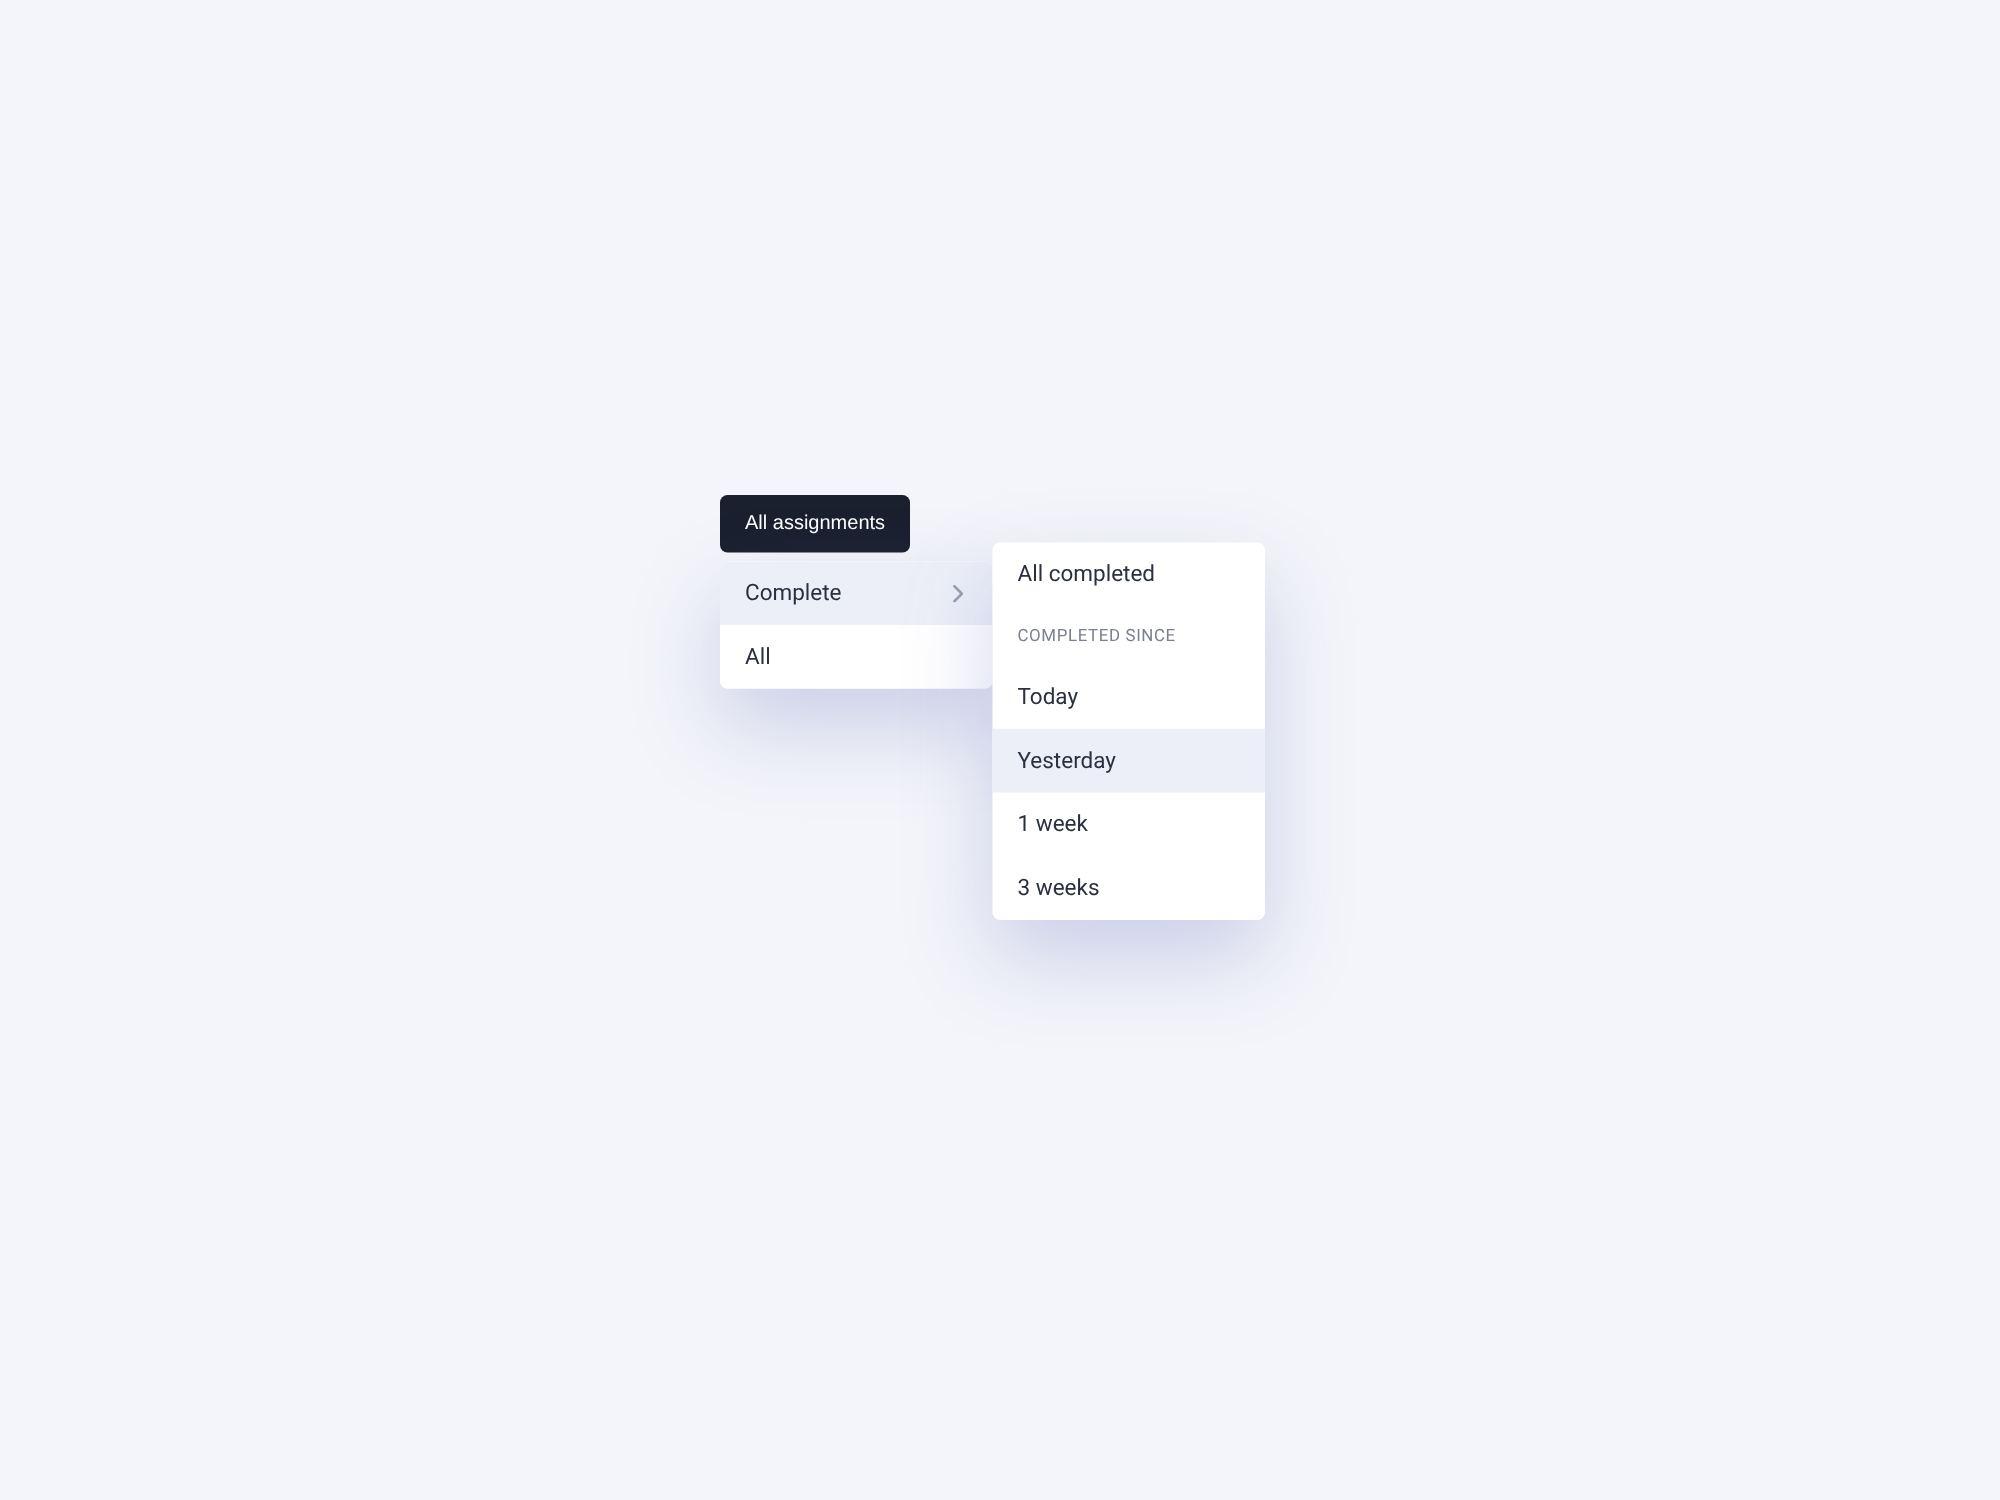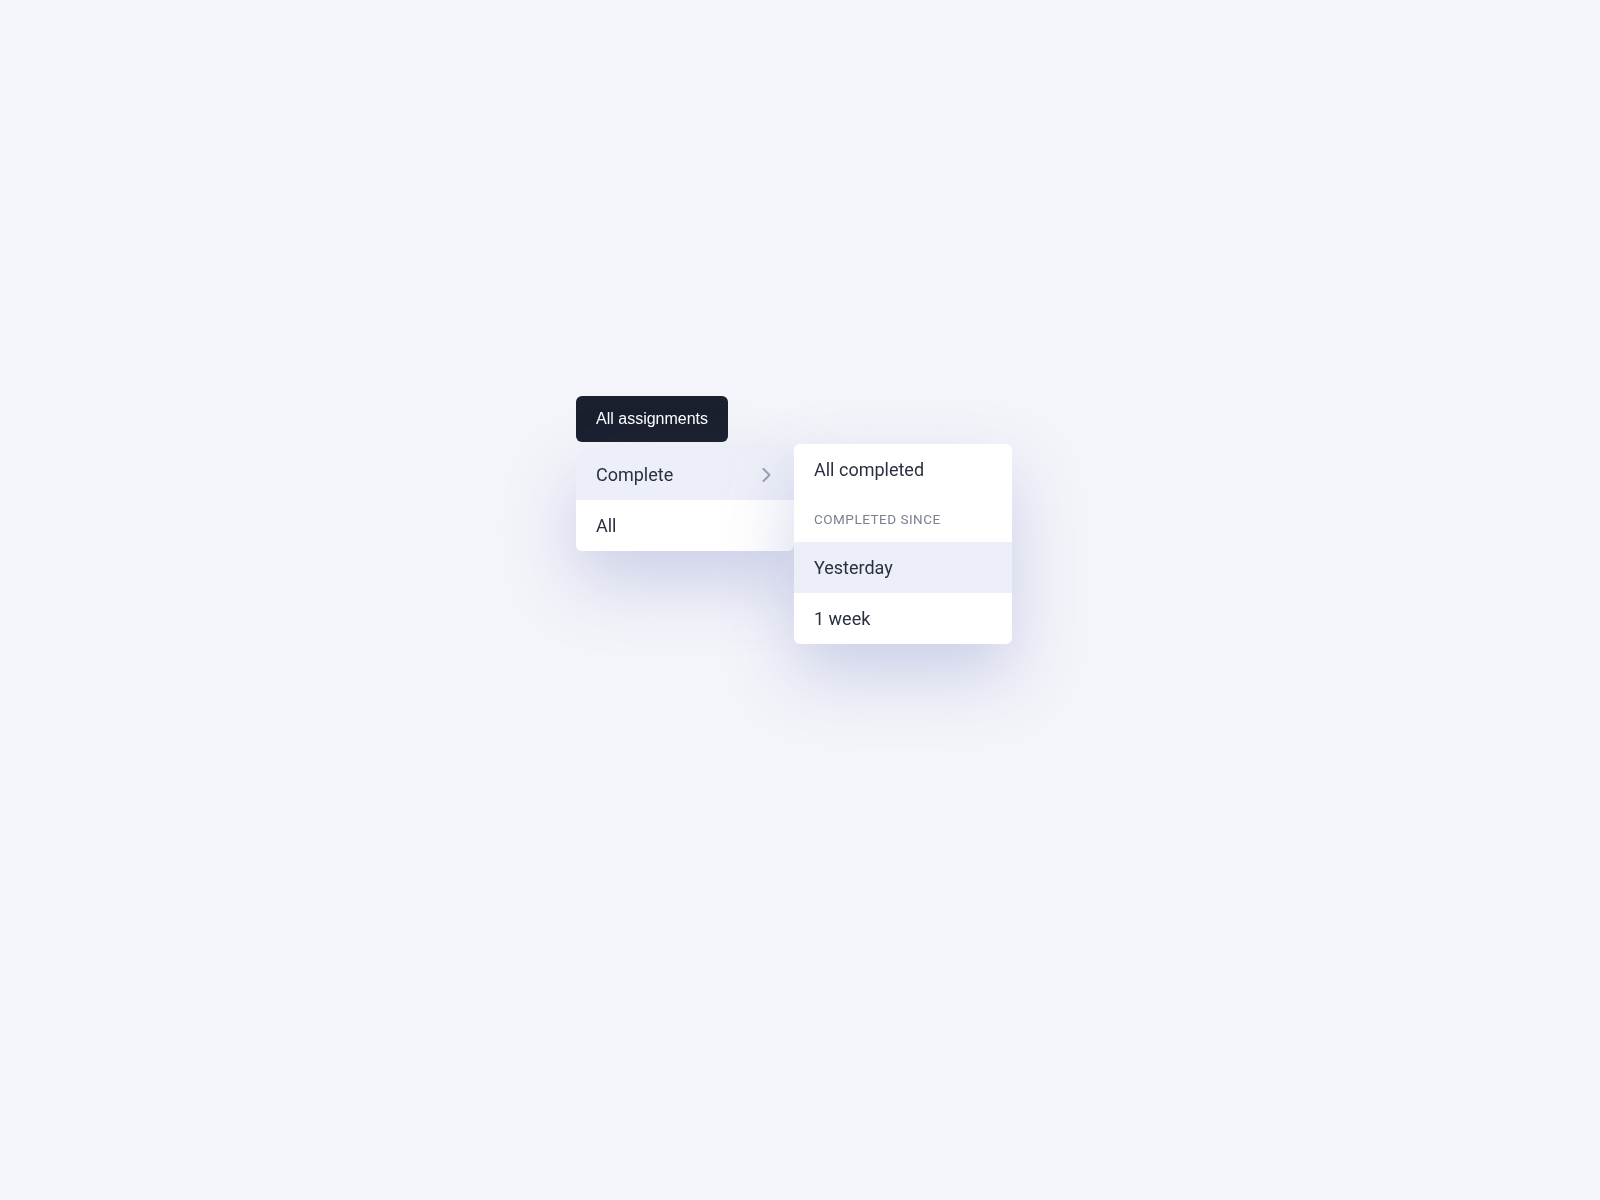--- a/index.html
+++ b/index.html
@@ -57,21 +57,21 @@
       display: inline-flex;
       align-items: center;
       justify-content: center;
     }
     .chevron-icon svg {
       width: 9px;
       height: 14px;
     }
     .dropdown-secondary {
       position: absolute;
-      top: 48px;
+      top: 38px;
       left: 218px;
       width: 218px;
       background-color: #ffffff;
       border-radius: 6px;
       box-shadow: 0 30px 70px rgba(80, 90, 180, 0.25);
       overflow: hidden;
     }
     .section-header {
       padding: 16px 20px 15px 20px;
       font-size: 13.5px;
@@ -101,20 +101,26 @@
     <div class="menu-item">
       <span>All</span>
     </div>
   </div>
 
   <div class="dropdown-secondary">
     <div class="menu-item">
       <span>All completed</span>
     </div>
     <div class="section-header">Completed since</div>
+    <div class="menu-item">
+      <span>Today</span>
+    </div>
     <div class="menu-item highlighted">
       <span>Yesterday</span>
     </div>
     <div class="menu-item">
       <span>1 week</span>
     </div>
+    <div class="menu-item">
+      <span>3 weeks</span>
+    </div>
   </div>
 </div>
 
 </body></html>

